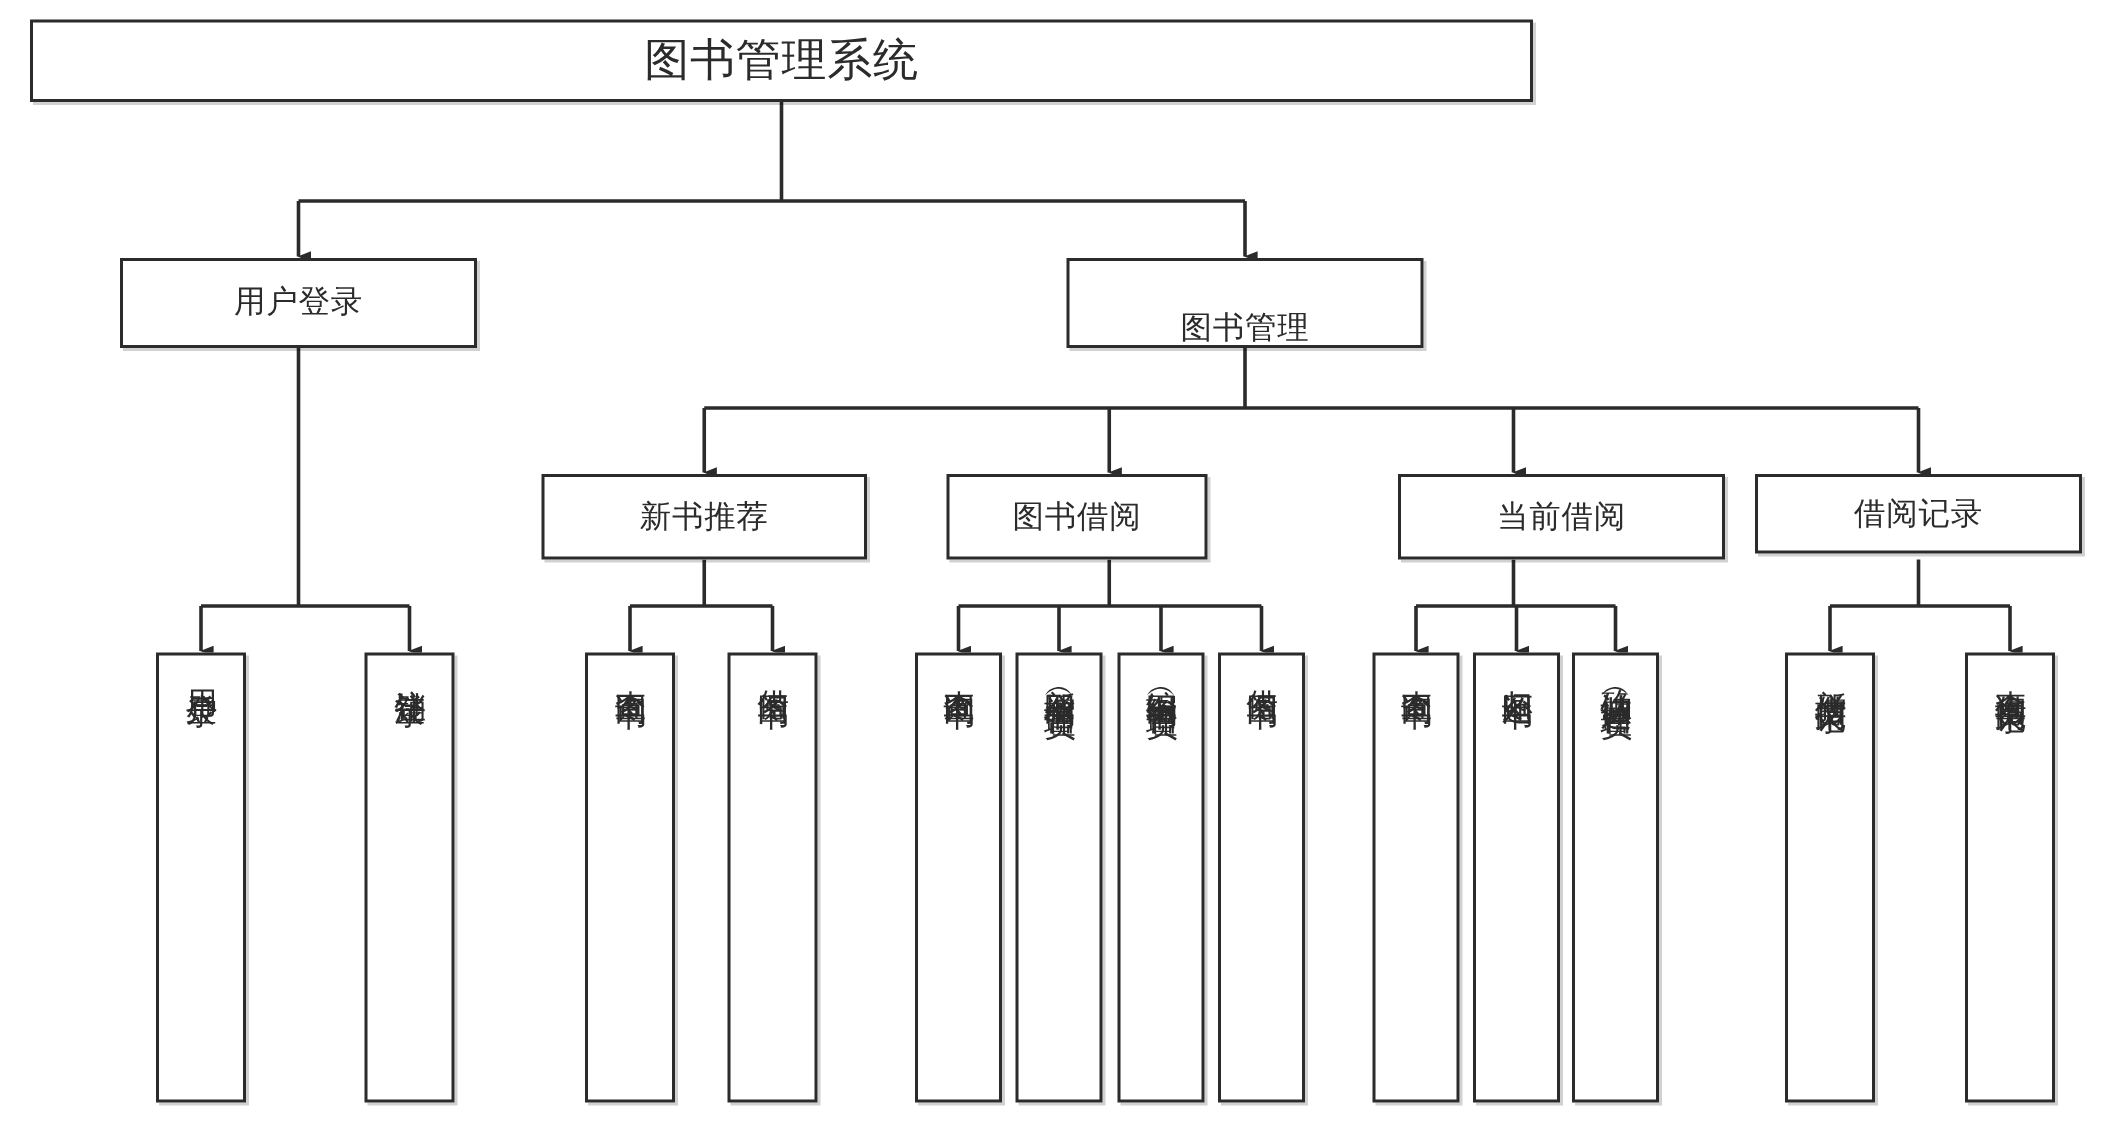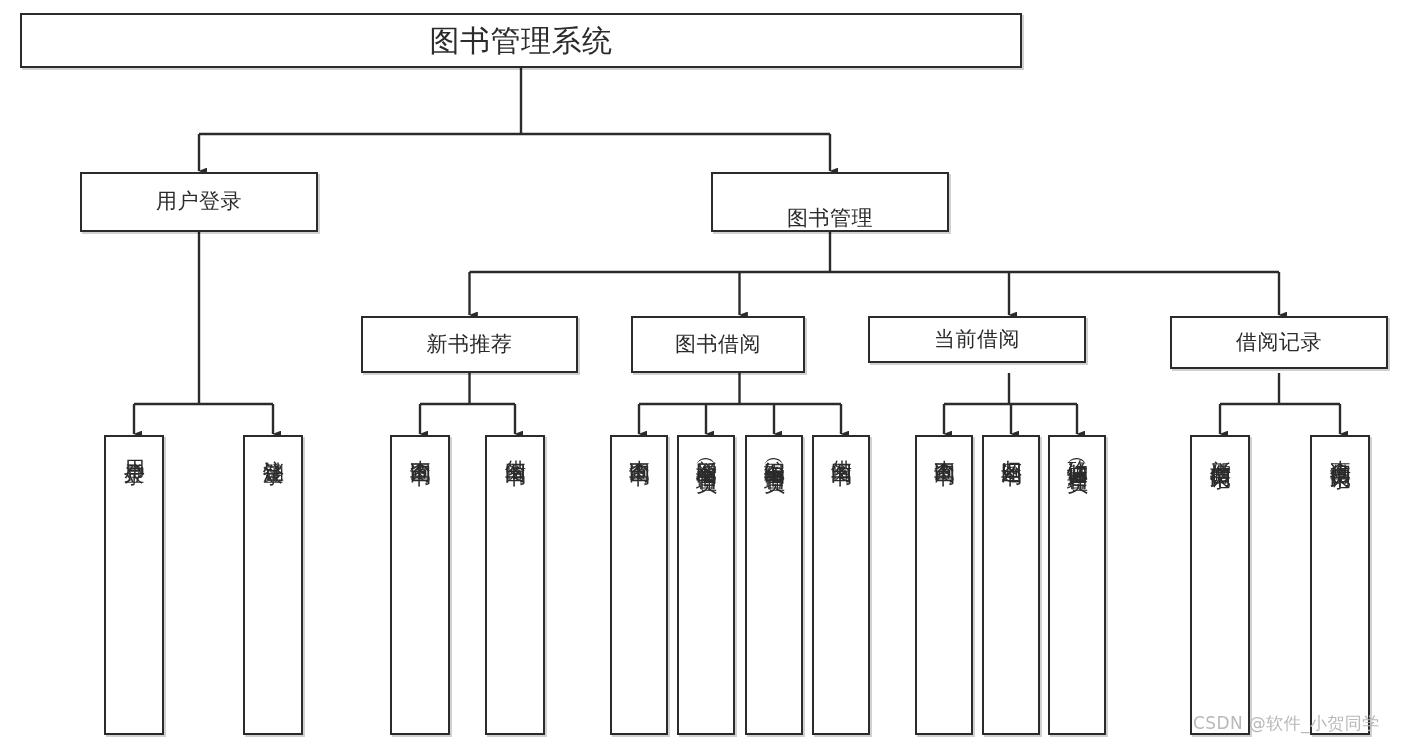--- a/index.html
+++ b/index.html
@@ -128,21 +128,21 @@
       </div>
       <div class="node-box node-horizontal" style="left: 711px; top: 172px; width: 238px; height: 60px; align-items: flex-end;">
         <span class="node-label">图书管理</span>
       </div>
       <div class="node-box node-horizontal" style="left: 361px; top: 316px; width: 217px; height: 57px;">
         <span class="node-label">新书推荐</span>
       </div>
       <div class="node-box node-horizontal" style="left: 631px; top: 316px; width: 174px; height: 57px;">
         <span class="node-label">图书借阅</span>
       </div>
-      <div class="node-box node-horizontal" style="left: 868px; top: 316px; width: 218px; height: 47px;">
+      <div class="node-box node-horizontal" style="left: 932px; top: 316px; width: 218px; height: 57px;">
         <span class="node-label">当前借阅</span>
       </div>
       <div class="node-box node-horizontal" style="left: 1170px; top: 316px; width: 218px; height: 53px;">
         <span class="node-label">借阅记录</span>
       </div>
       <div class="node-box node-vertical" style="left: 104px; top: 435px; width: 60px; height: 300px;">
         <span class="node-label">用户登录</span>
       </div>
       <div class="node-box node-vertical" style="left: 243px; top: 435px; width: 60px; height: 300px;">
         <span class="node-label">注销登录</span>
@@ -174,14 +174,13 @@
       <div class="node-box node-vertical" style="left: 1048px; top: 435px; width: 58px; height: 300px;">
         <span class="node-label">确认归还（管理员）</span>
       </div>
       <div class="node-box node-vertical" style="left: 1190px; top: 435px; width: 60px; height: 300px;">
         <span class="node-label">新增借阅记录</span>
       </div>
       <div class="node-box node-vertical" style="left: 1310px; top: 435px; width: 60px; height: 300px;">
         <span class="node-label">查询借阅记录</span>
       </div>
     </div>
-  <div class="watermark">CSDN @软件_小贺同学</div>
 </div>
 
 </body></html>

